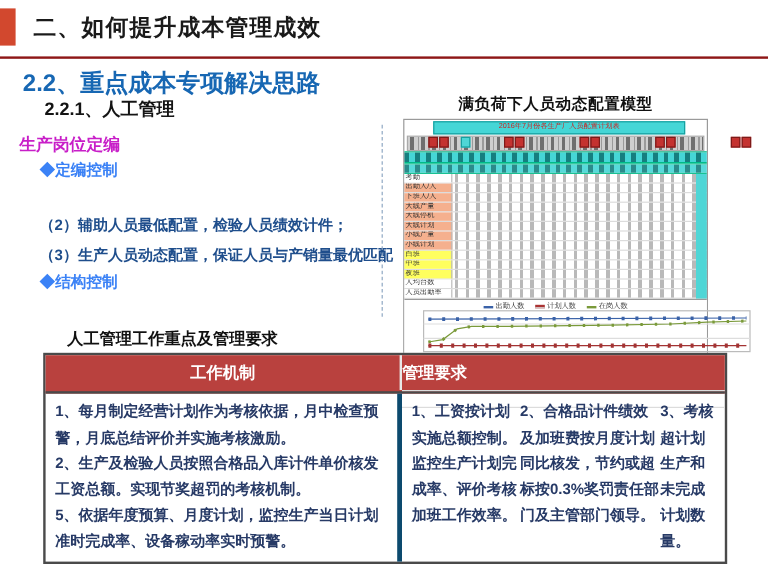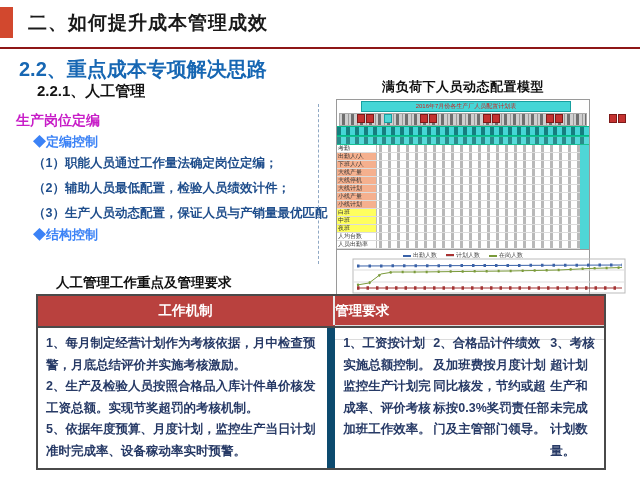--- a/index.html
+++ b/index.html
@@ -54,39 +54,38 @@
 
   
   .tbl-caption{position:absolute;left:56px;top:274px;font-size:13.5px;font-weight:bold;color:#111;}
   .tbl{position:absolute;left:36px;top:294px;width:566px;border:2px solid #4a4a4a;background:#fff;}
   .thead{display:flex;background:#b9413e;border-bottom:2px solid #4a4a4a;}
   .th{height:29px;line-height:29px;text-align:center;color:#fff;font-size:13.5px;font-weight:bold;}
   .th.l{width:52.5%;border-right:2px solid #e8e8e8;box-sizing:border-box;}
   .th.r{width:47.5%;}
   .tbody{display:flex;}
   .td{padding:5px 8px 6px 8px;font-size:12.5px;font-weight:bold;color:#273a66;line-height:1.72;box-sizing:border-box;}
-  .td.l{width:52.5%;border-right:8px solid #0c4a6e;}
+  .td.l{width:52.5%;border-right:4px solid #0c4a6e;}
   .td.r{width:47.5%;}
   .td p{margin:0;}
 </style>
 </head>
 <body>
 
 <div class="slide">
 
   <div class="accent"></div>
   <div class="h1">二、如何提升成本管理成效</div>
   <div class="rule"></div>
 
   <div class="h2"><span>2.2、</span><span>重点成本专项解决思路</span></div>
   <div class="h3">2.2.1、人工管理</div>
 
   <div class="poslabel">生产岗位定编</div>
   <div class="bullet b1">◆定编控制</div>
-  <div class="item i1">（1）职能人员通过工作量法确定岗位定编；</div>
   <div class="item i2">（2）辅助人员最低配置，检验人员绩效计件；</div>
   <div class="item i3">（3）生产人员动态配置，保证人员与产销量最优匹配</div>
   <div class="bullet b2">◆结构控制</div>
   <div class="dashline"></div>
 
   <div class="model">
     <div class="model-title">满负荷下人员动态配置模型</div>
     <div class="sheet">
       <div class="band">2016年7月份各生产厂人员配置计划表</div>
       <div class="dayrow">

